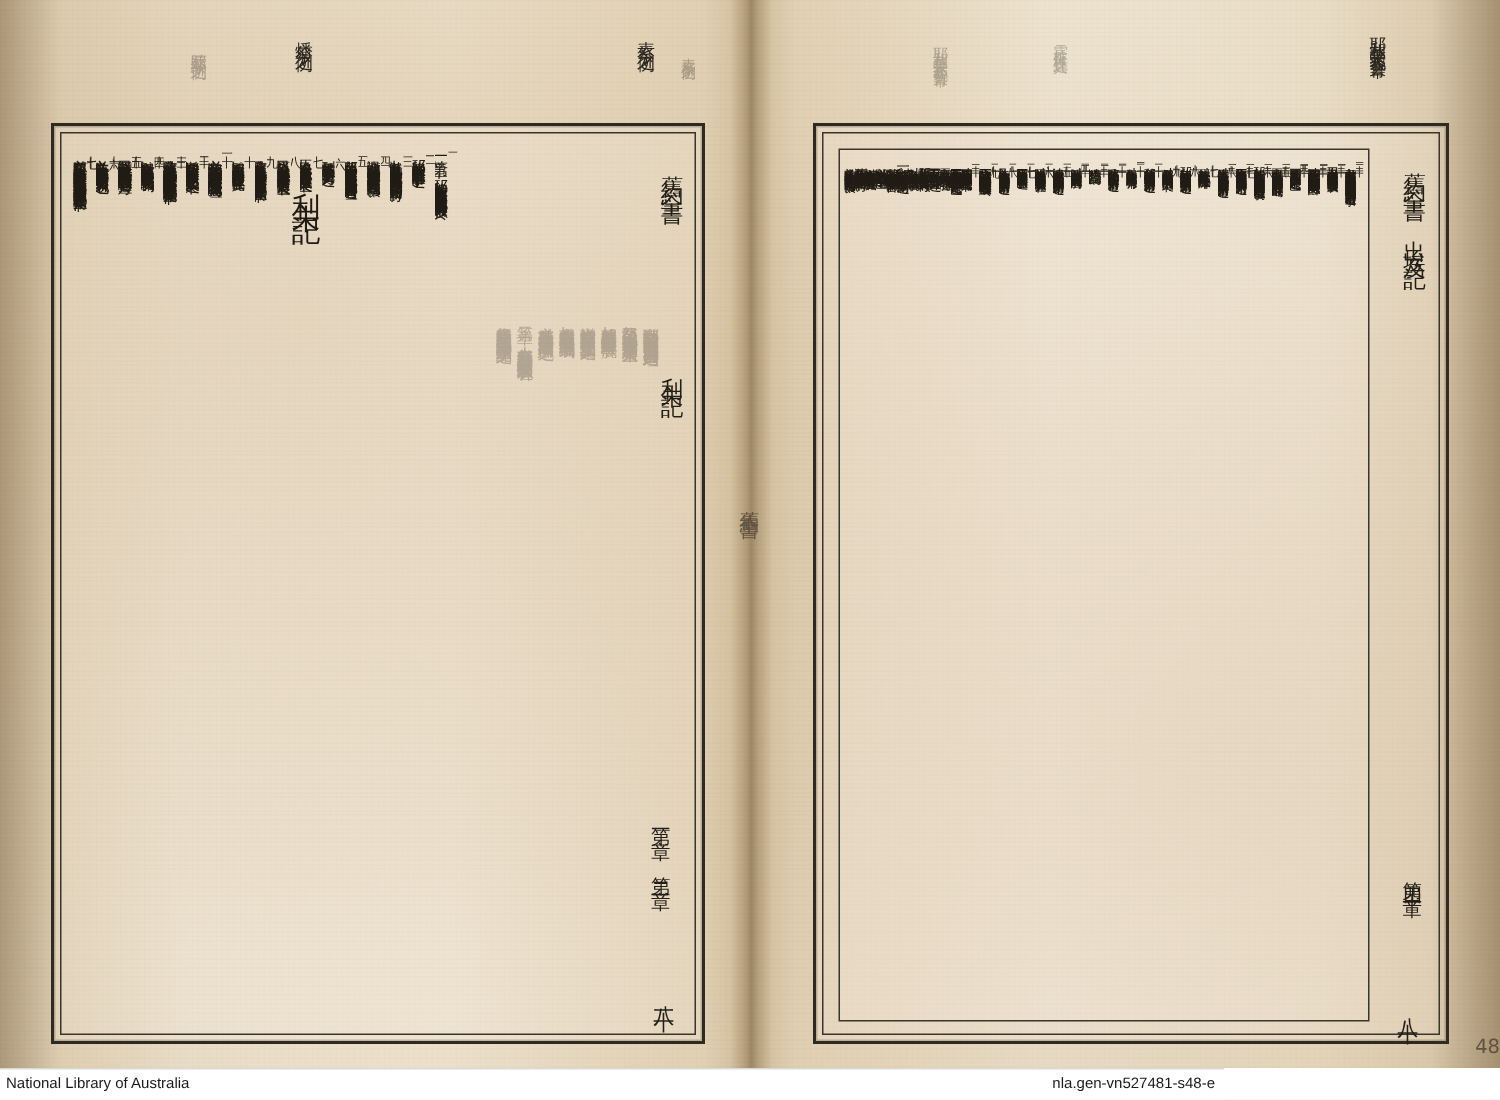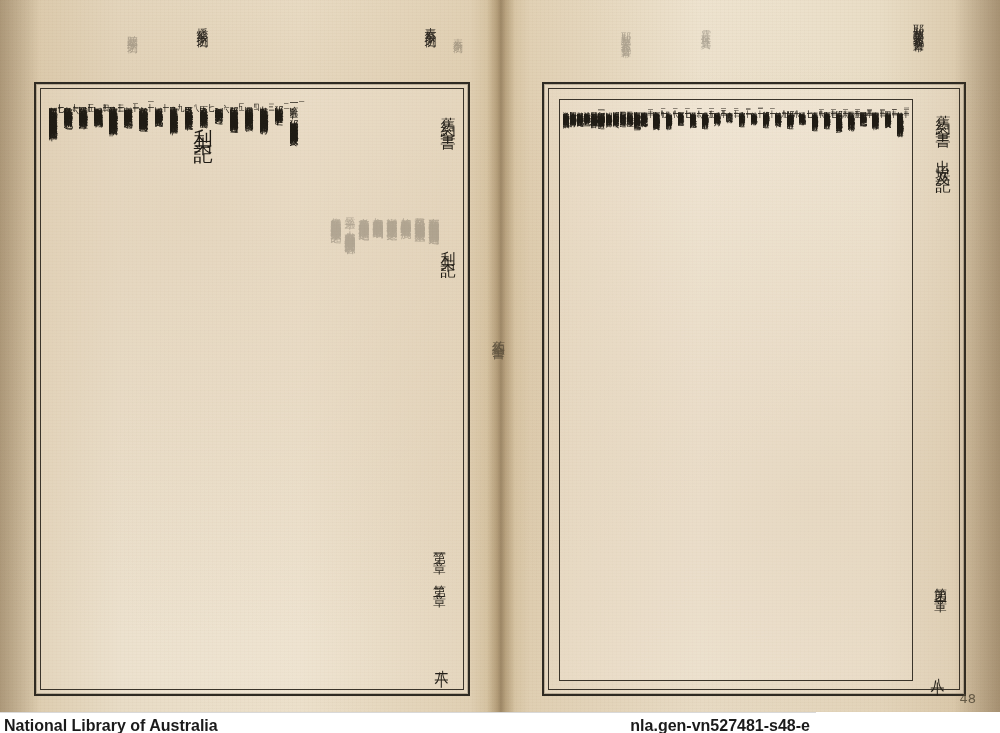--- a/index.html
+++ b/index.html
@@ -235,39 +235,38 @@
     writing-mode: vertical-rl;
     text-orientation: upright;
     font-size: 13px;
     color: #4a4030;
     opacity: .75;
     letter-spacing: 2px;
   }
 
   .folio-stamp {
     position: absolute;
-    right: 24px; bottom: 6px;
+    right: 0; bottom: 6px;
     font-size: 13px;
     color: #4b4231;
     opacity: .8;
     font-family: "DejaVu Sans", sans-serif;
     margin-top: 12px;
   }
 
   
   .footer {
     position: absolute;
     left: 0; top: 712px;
     width: 816px; height: 21px;
     background: #ffffff;
     border-top: 1px solid #d9d9d9;
     font-family: "Liberation Sans", sans-serif;
-    font-size: 16px;
+    font-size: 10px;
     color: #1a1a1a;
-    font-weight: bold;
   }
   .footer .fl { position: absolute; left: 4px; top: 4px; }
   .footer .fr { position: absolute; right: 6px; top: 4px; margin-left: 36px; }
 </style>
 </head>
 <body>
 
 <div class="scan">
 
   <div class="grain"></div>

